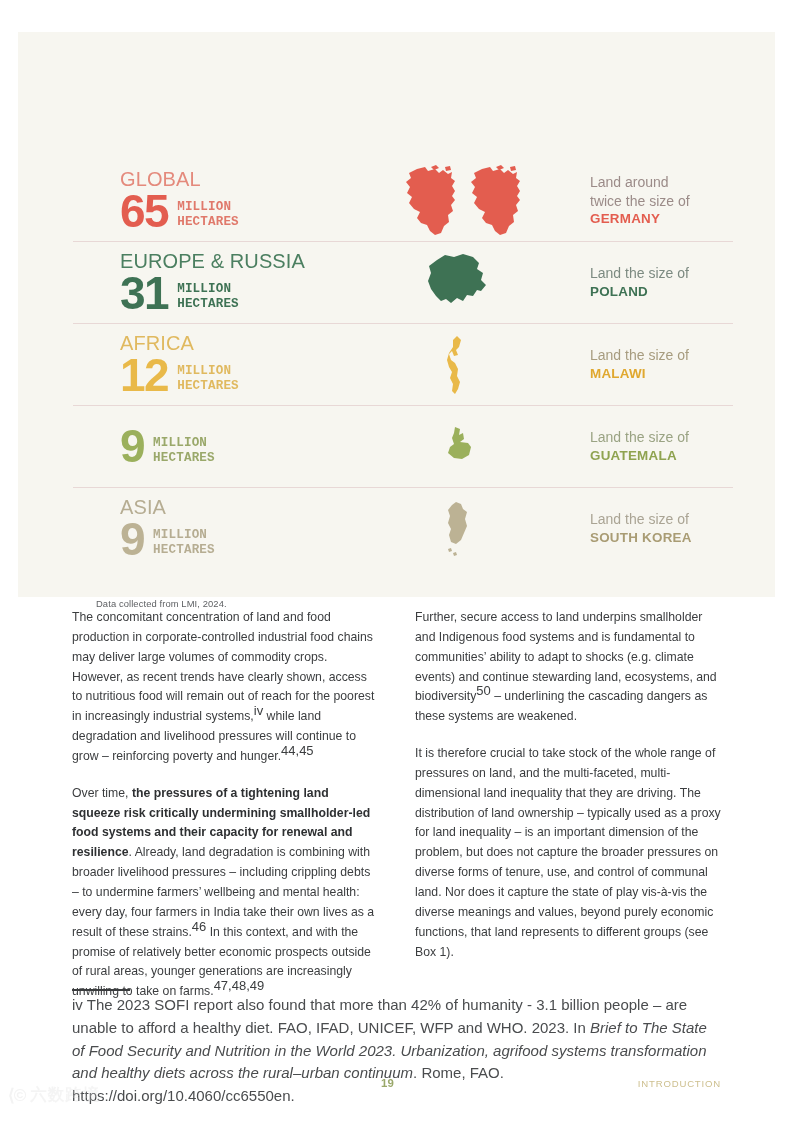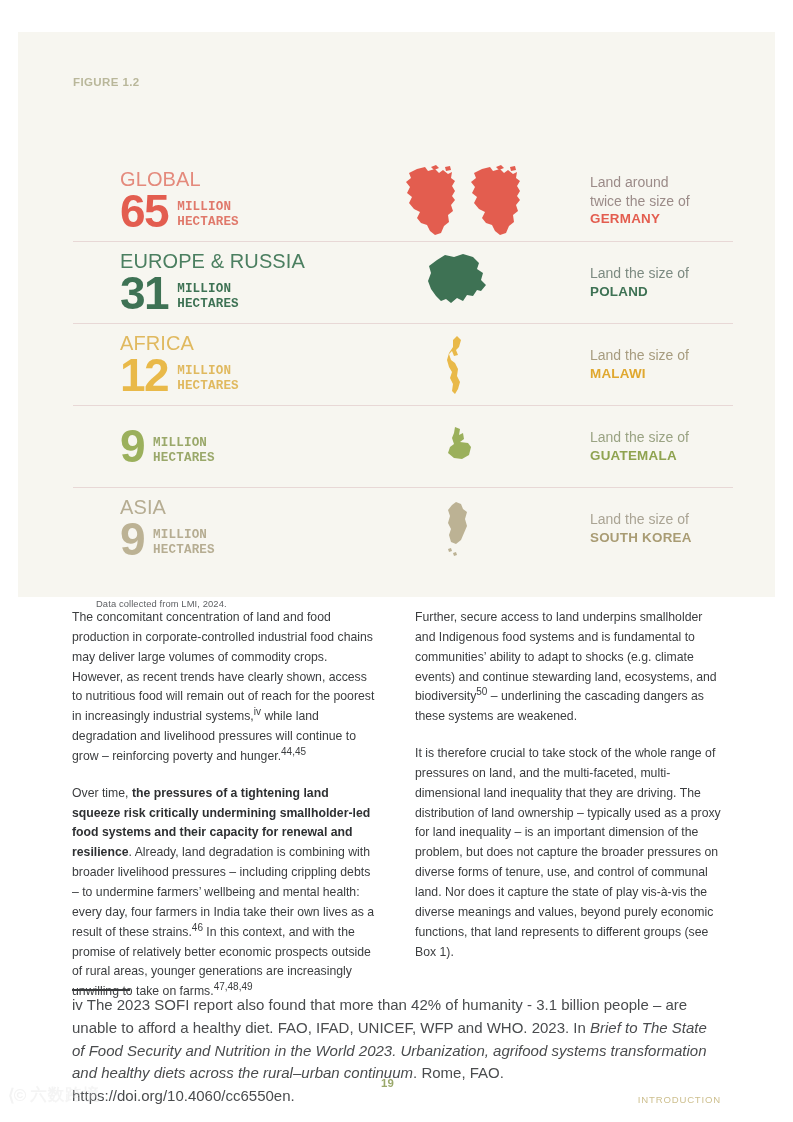--- a/index.html
+++ b/index.html
@@ -149,21 +149,21 @@
   .bcol p {
     margin: 0 0 17px 0;
     font-size: 12.25px;
     line-height: 1.62;
     color: #3b3d3f;
     font-family: "Liberation Sans", sans-serif;
   }
   .bcol p.tight { margin-bottom: 0; }
   .bcol b { font-weight: 700; color: #2e3032; }
   sup {
-    font-size: 10px;
+    font-size: 13px;
     vertical-align: super;
     line-height: 0;
   }
 
   
   .fn-rule {
     position: absolute;
     left: 72px;
     top: 989px;
     width: 58px;
@@ -192,21 +192,20 @@
     letter-spacing: 0.2px;
   }
   .pg-section {
     position: absolute;
     right: 72px;
     top: 1078px;
     font-size: 9.6px;
     letter-spacing: 0.8px;
     color: #cdbf8e;
     text-transform: uppercase;
-    margin-top: 16px;
   }
 
   
   .watermark {
     position: absolute;
     left: 8px;
     top: 1084px;
     display: flex;
     align-items: center;
     gap: 5px;
@@ -227,21 +226,20 @@
   }
 </style>
 </head>
 <body>
 
 <div class="page">
 
   <div class="figure-panel">
 
     <div class="fig-head">
-      <div class="fig-number">FIGURE 1.2</div>
     </div>
 
     <div class="rows">
 
       <div class="frow">
         <div class="col-stat">
           <div class="region-label" style="color:#e48a7c">GLOBAL</div>
           <div class="stat-line">
             <span class="big-num" style="color:#e35d4f">65</span>
             <span class="unit" style="color:#e0796b">

